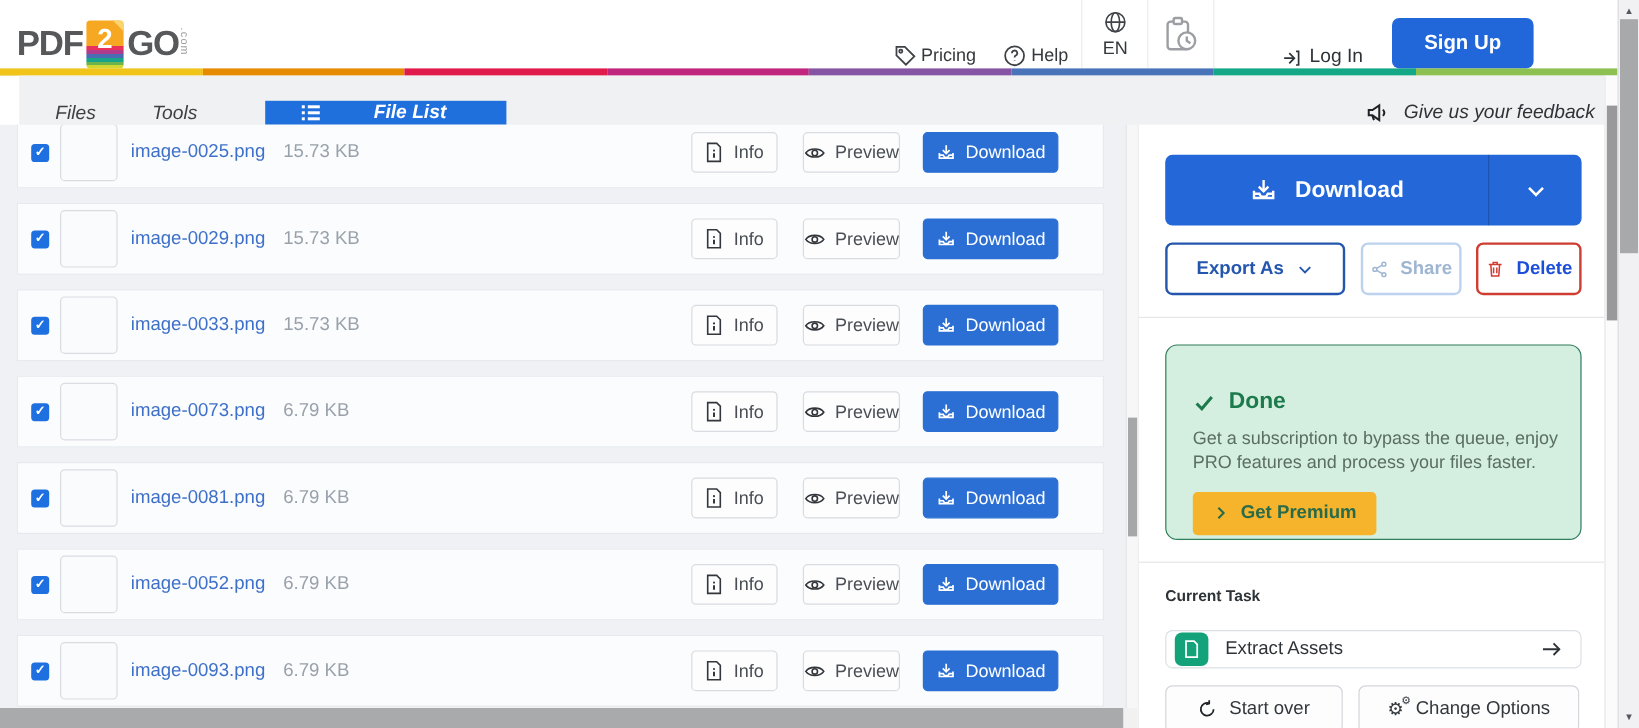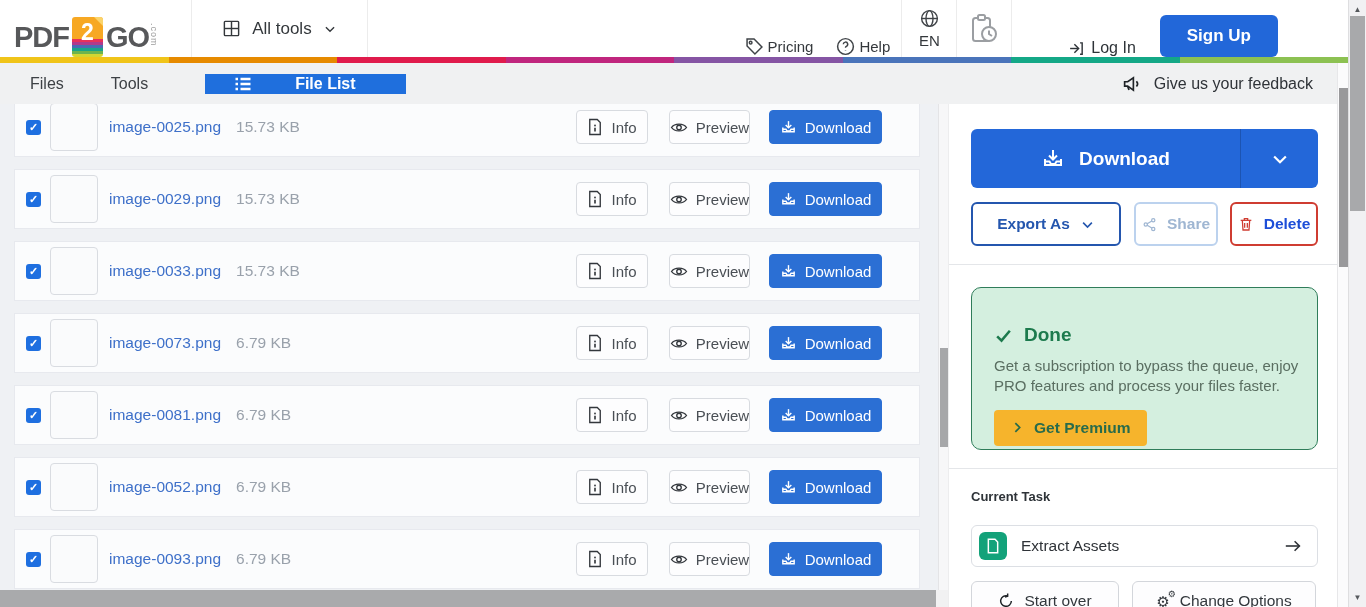--- a/index.html
+++ b/index.html
@@ -39,22 +39,22 @@
   .login { display:flex; align-items:center; gap:6px; font-size:16px; color:#2e3338;
            margin:0 24px 0 56px; cursor:pointer; white-space:nowrap; }
   .signup-btn { background:#2267d9; color:#fff; font-size:17px; font-weight:700; border:none;
                 border-radius:6px; padding:11px 27px; margin-right:70px; cursor:pointer; font-family:inherit; }
 
   
   .rainbow { position:absolute; top:57px; left:0; width:1348px; height:6px; display:flex; }
   .rainbow span { flex:1; }
 
   
-  .tabbar { position:absolute; top:63px; left:0; width:1337px; height:41px; background:#f0f1f2;
-            display:flex; align-items:center; }
+  .tabbar { position:absolute; top:63px; left:16px; width:1337px; height:41px; background:#f0f1f2;
+            display:flex; align-items:flex-end;font-style:italic; }
   .tab-plain { display:flex; align-items:center; font-size:16px; color:#3d4145; cursor:pointer; }
   .tab-files { margin-left:30px; }
   .tab-tools { margin-left:47px; }
   .tab-active { margin-left:57px; width:201px; background:#1f6fdd; color:#fff; display:flex;
                 align-items:center; gap:42px; padding-left:28px; font-size:16px; font-weight:600; cursor:pointer; }
   .tab-sep { width:1px; background:#e0e1e3; margin-left:552px; }
   .feedback { margin-left:auto; margin-right:24px; display:flex; align-items:center; gap:11px;
               font-size:16px; color:#2f3338; cursor:pointer; }
 
   
@@ -101,21 +101,21 @@
 
   .done-panel { margin-top:22px; height:163px; background:#d4efdf; border:1px solid #2f7d5a;
                 border-radius:10px; padding:36px 22px; }
   .done-title { display:flex; align-items:center; gap:11px; color:#1c7a4d; font-size:19px; font-weight:700; }
   .done-msg { margin-top:10px; font-size:15px; color:#5a6e61; line-height:1.35; width:320px; }
   .premium-btn { margin-top:13px; display:inline-flex; align-items:center; gap:10px; background:#f6b42c;
                  border:none; border-radius:4px; padding:9px 17px; color:#286b4b; font-size:15.5px;
                  font-weight:700; font-family:inherit; cursor:pointer; }
 
   .ct-title { margin-top:20px; font-size:13px; font-weight:700; color:#2e3338; }
-  .task-card { margin-top:21px; height:42px; border:1px solid #dcdfe4; border-radius:6px;
+  .task-card { margin-top:21px; height:32px; border:1px solid #dcdfe4; border-radius:6px;
                display:flex; align-items:center; padding:0 14px 0 7px; background:#fff; cursor:pointer; }
   .task-icon { width:28px; height:28px; background:#13a27a; border-radius:6px; display:flex;
                align-items:center; justify-content:center; flex:none; }
   .task-label { margin-left:14px; font-size:15.5px; color:#2f3338; }
   .task-arrow { margin-left:auto; color:#2f3338; display:flex; }
   .bottom-row { margin-top:14px; display:flex; }
   .foot-btn { height:40px; background:#fdfdfe; border:1px solid #d3d6db; border-radius:6px;
               display:flex; align-items:center; justify-content:center; gap:10px; font-size:15.5px;
               color:#33383d; font-family:inherit; cursor:pointer; }
   .startover-btn { width:148px; }
@@ -139,31 +139,20 @@
 <div class="header">
   <div class="logo">
     <span class="logo-word">PDF</span>
     <span class="logo-badge">
       <span class="logo-two">2</span>
     </span>
     <span class="logo-word">GO</span>
     <span class="logo-tld">.com</span>
   </div>
 
-  <div class="all-tools">
-    <svg width="19" height="19" viewBox="0 0 24 24" fill="none" stroke="#34383c" stroke-width="1.8">
-      <rect x="3" y="3" width="18" height="18" rx="1"></rect>
-        <line x1="12" y1="3" x2="12" y2="21"></line>
-        <line x1="3" y1="12" x2="21" y2="12"></line>
-    </svg>
-    <span class="lbl">All tools</span>
-    <svg width="14" height="14" viewBox="0 0 24 24" fill="none" stroke="#34383c" stroke-width="2.4">
-        <polyline points="5,9 12,16 19,9"></polyline>
-      </svg>
-  </div>
 
   <div class="hspacer"></div>
 
   <div class="nav-item">
     <svg width="21" height="21" viewBox="0 0 24 24" fill="none" stroke="#3f4347" stroke-width="1.7">
       <path d="M20.5 12.5 L12.5 20.5 3.5 11.5 3.5 3.5 11.5 3.5 Z"></path>
         <circle cx="7.6" cy="7.6" r="1.5"></circle>
     </svg>
     <span>Pricing</span>
   </div>

